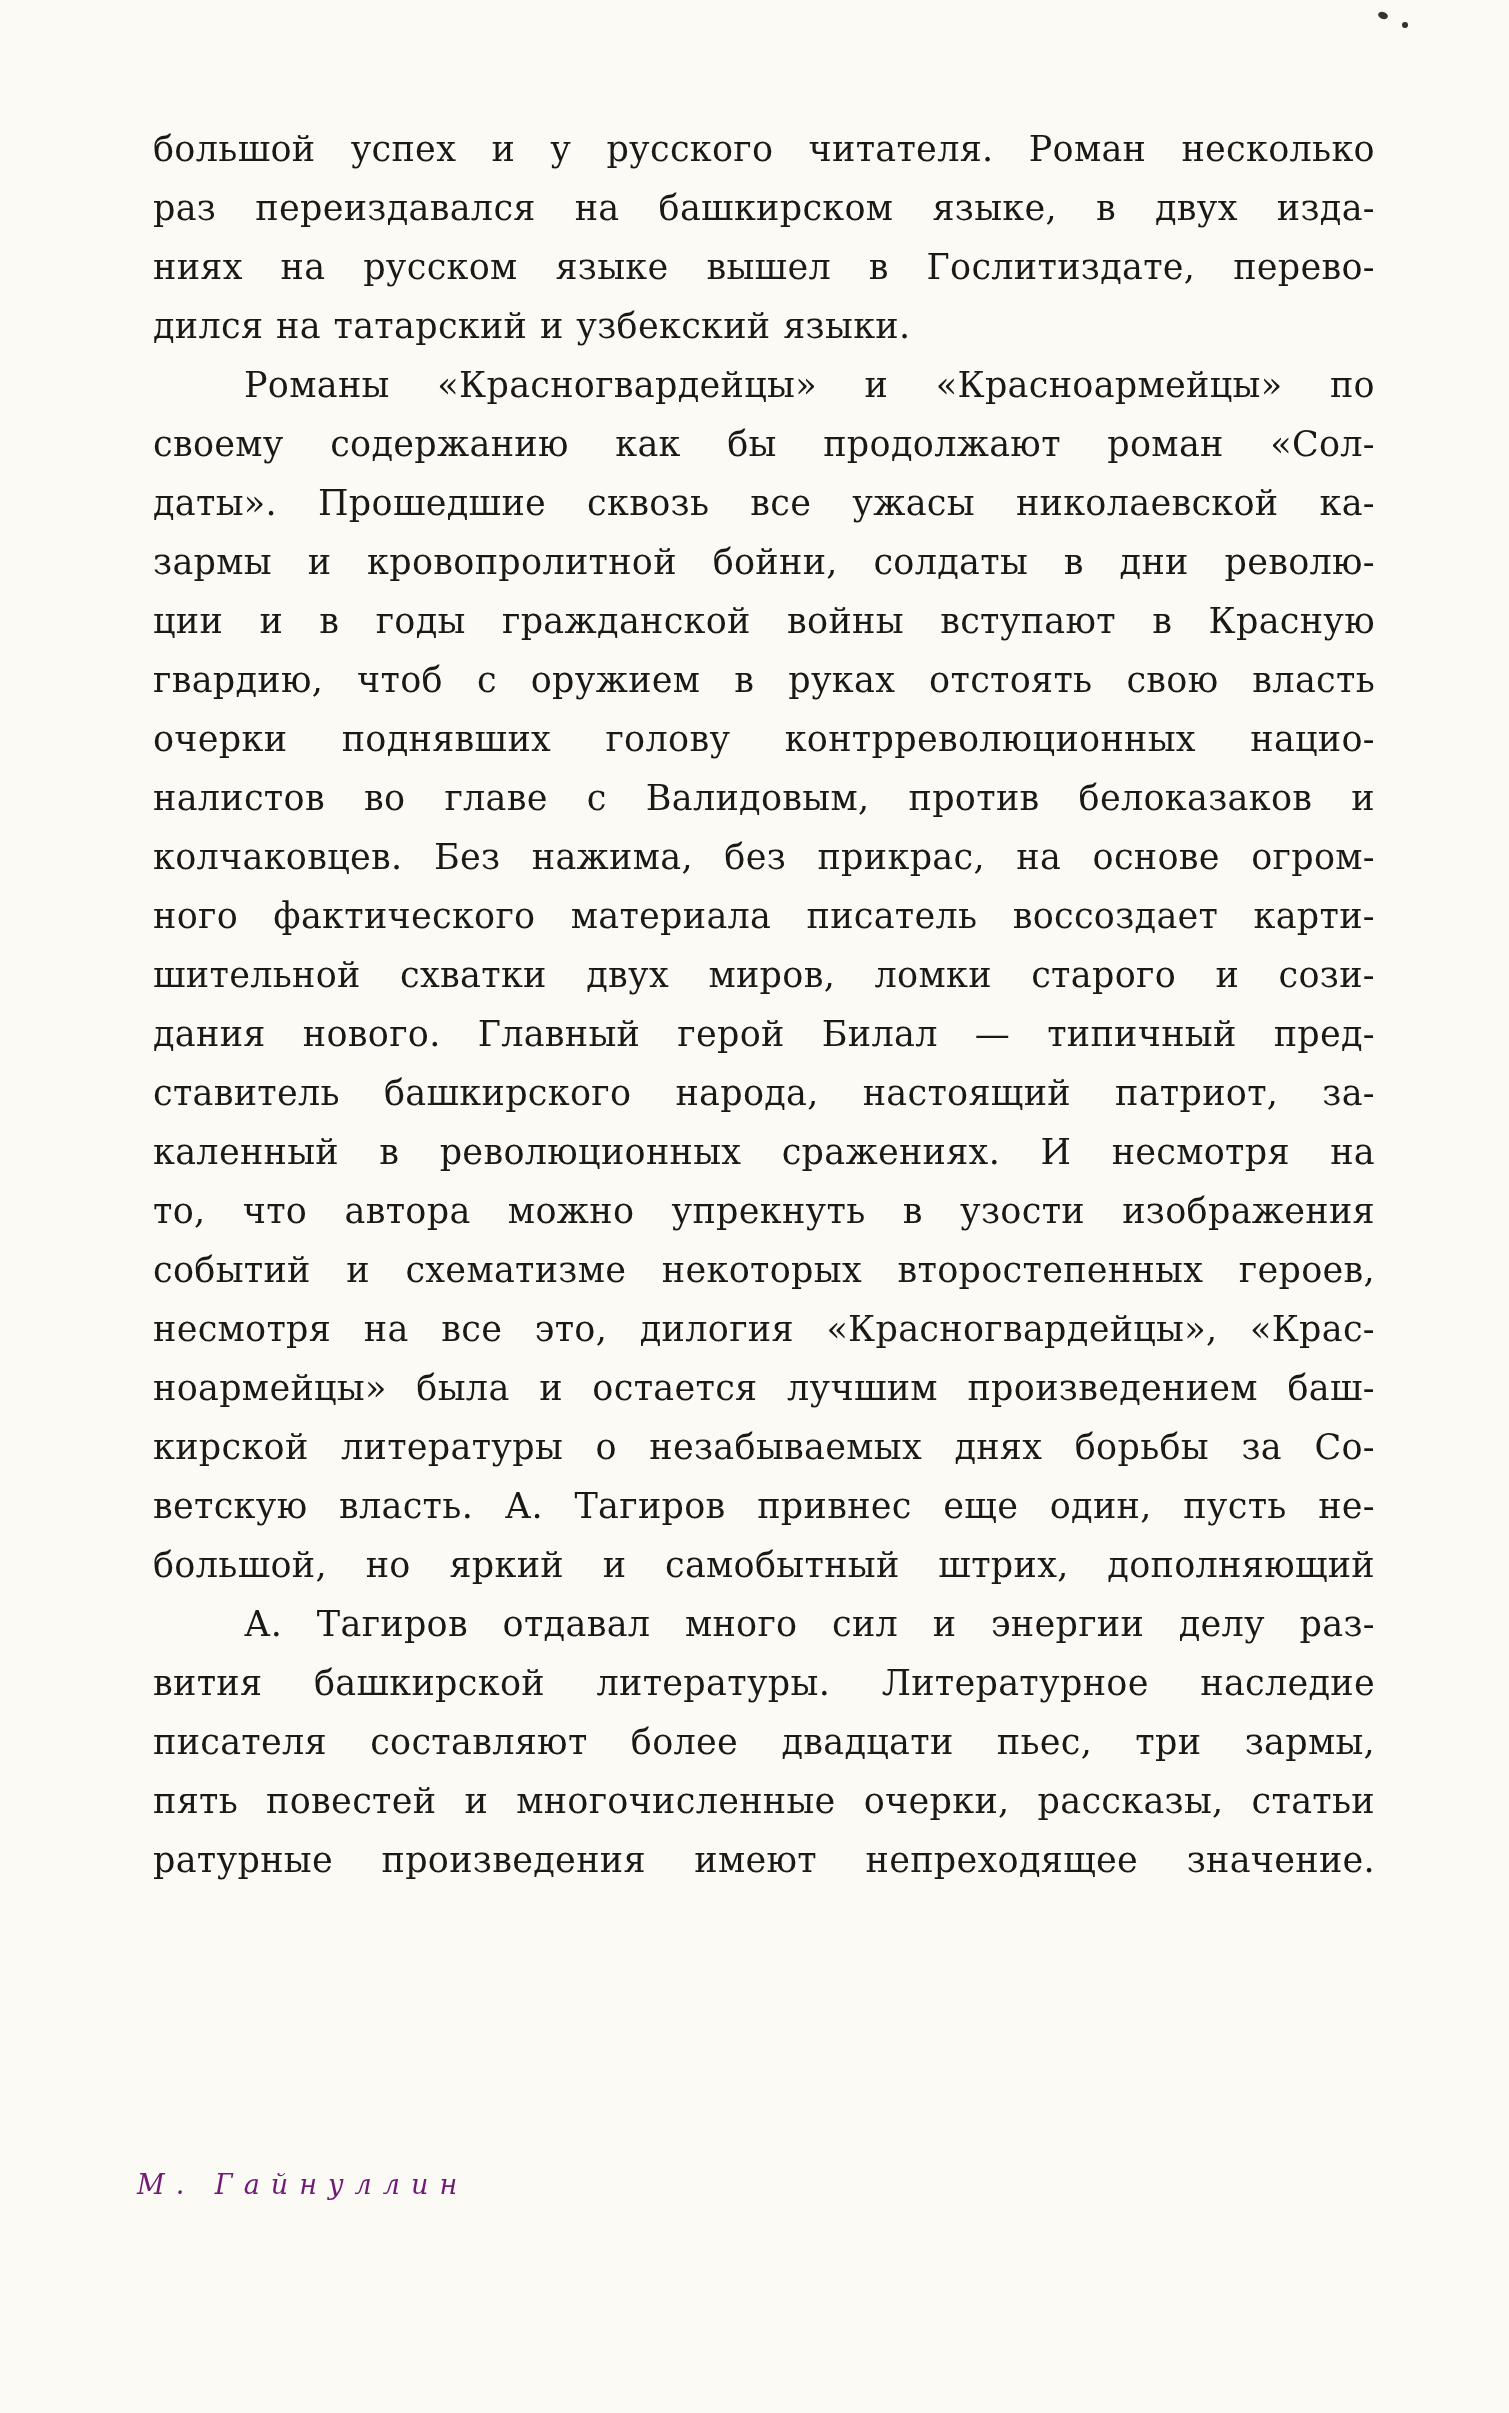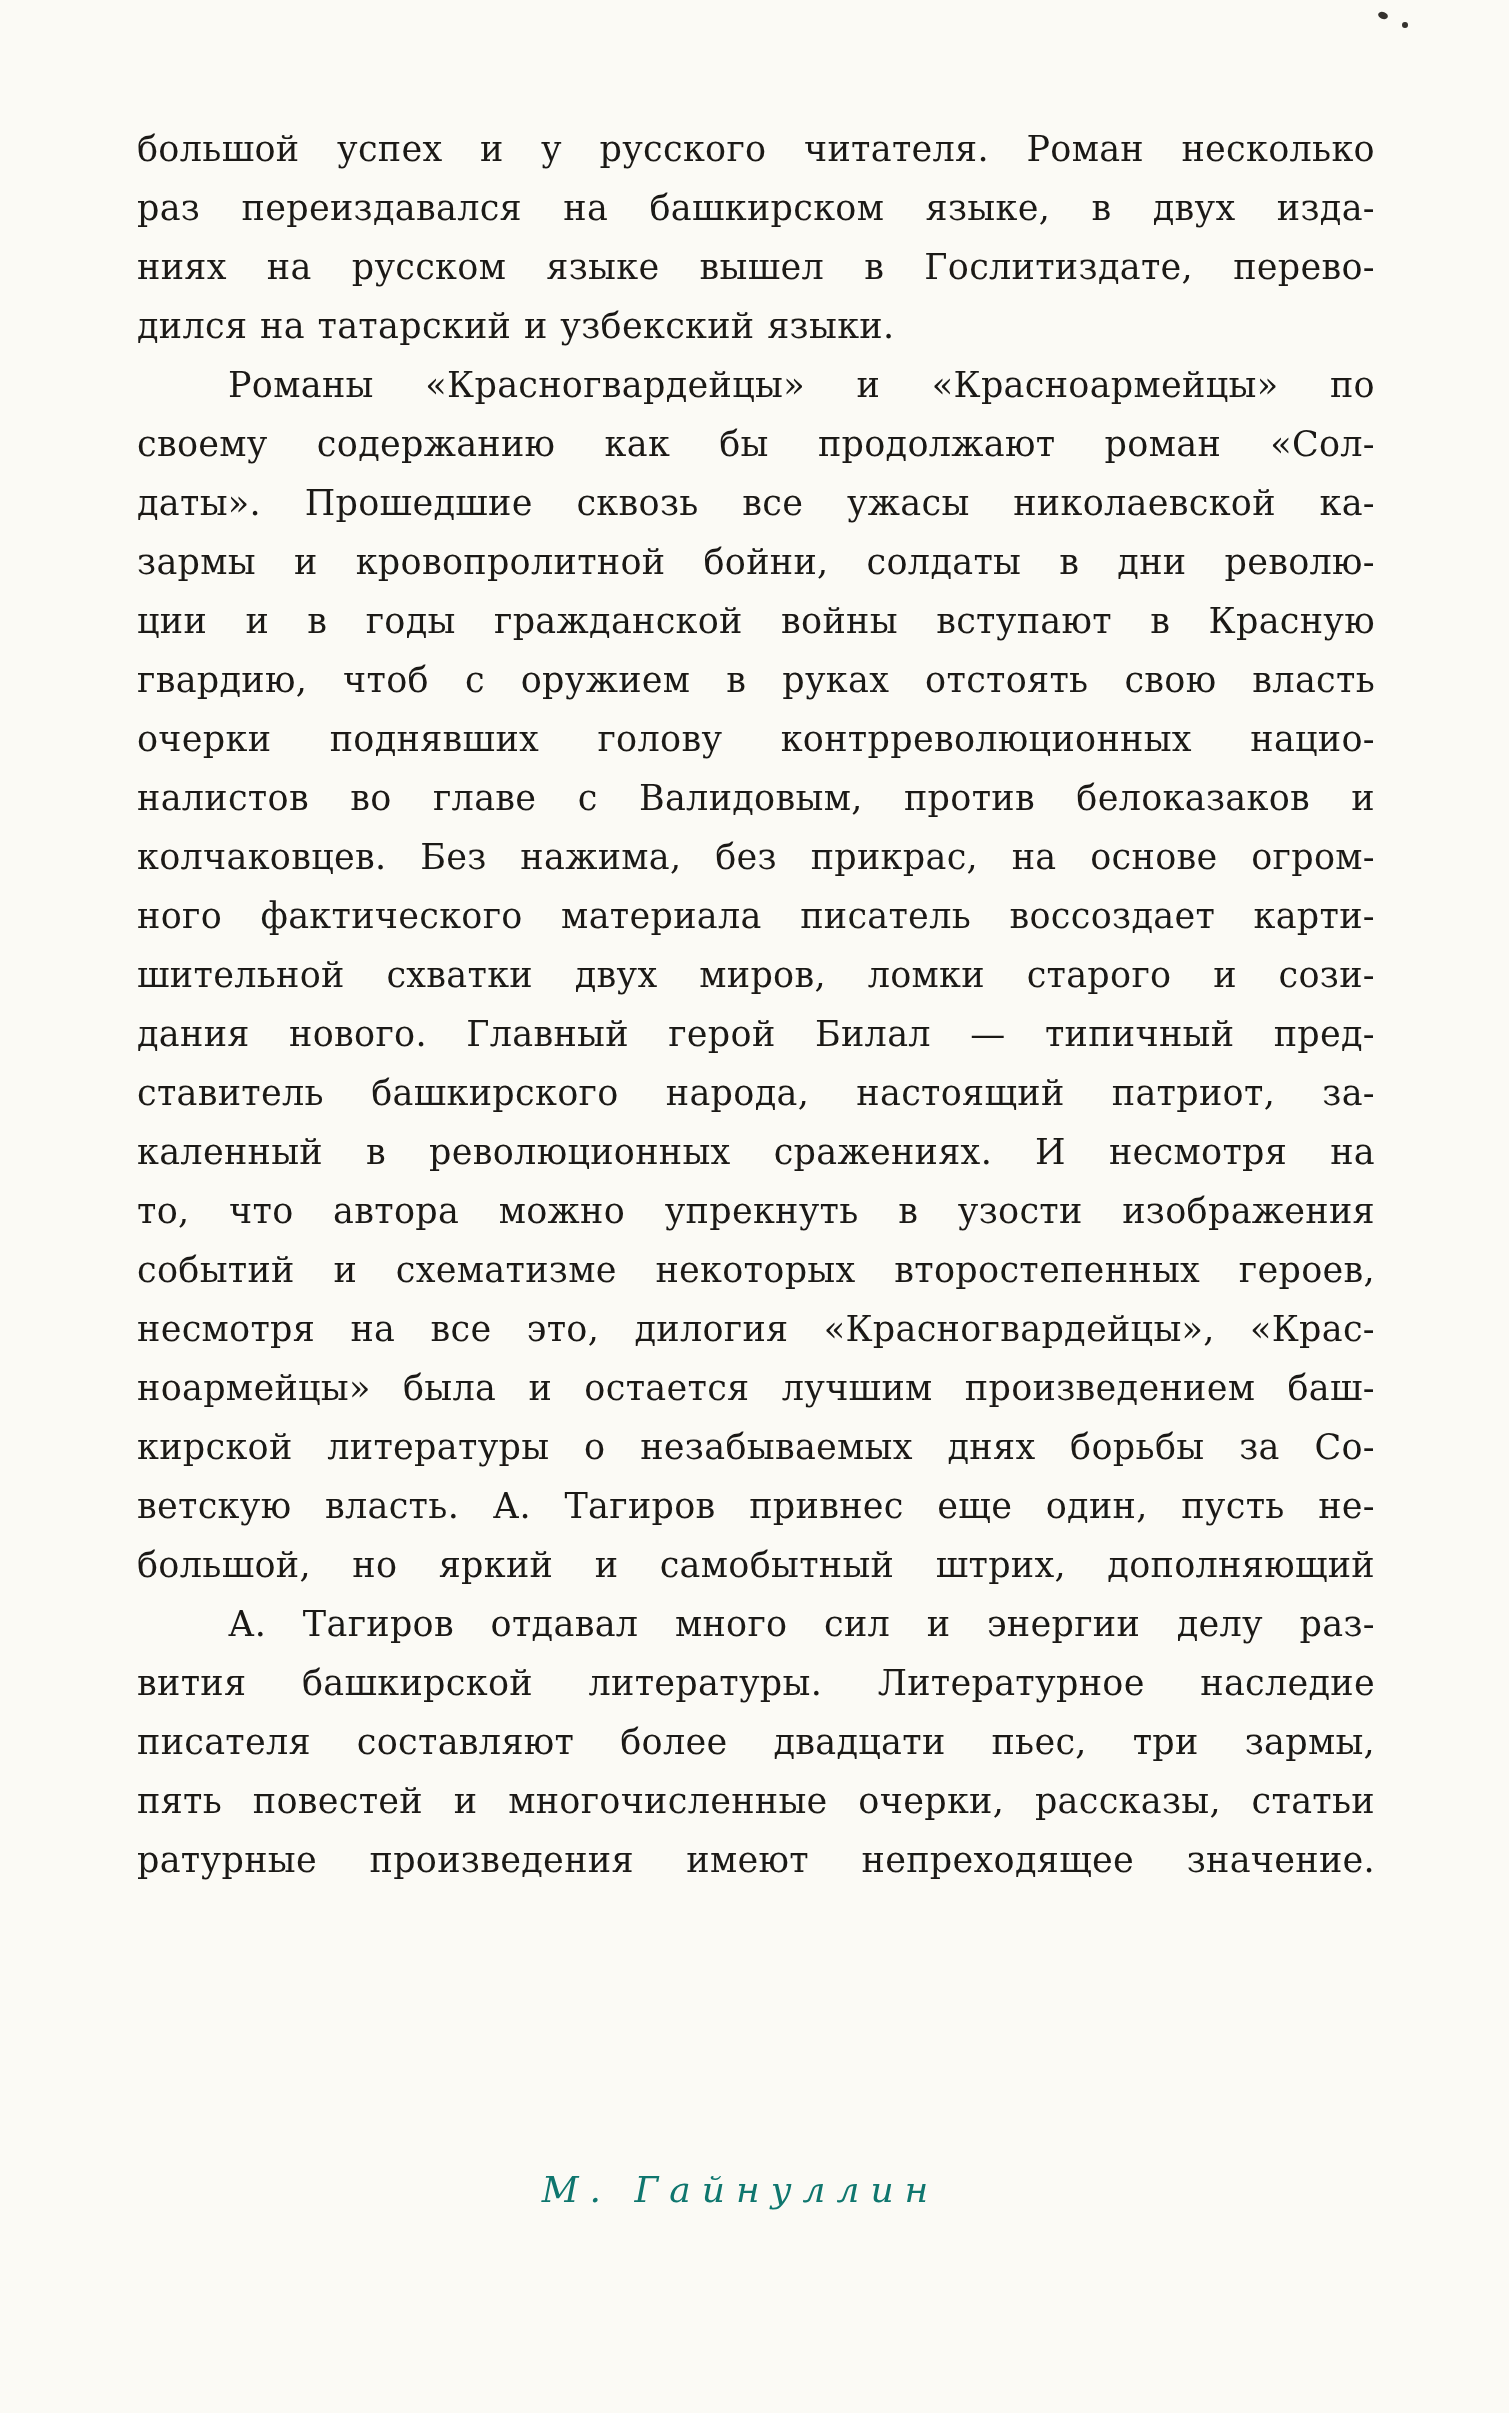--- a/index.html
+++ b/index.html
@@ -27,36 +27,37 @@
   }
   .line {
     font-size: 35px;
     line-height: 59px;
     height: 59px;
     overflow: hidden;
     letter-spacing: 0.3px;
     text-align: justify;
     text-align-last: justify;
     word-spacing: 1.3px;
+    margin-left: 16px;
   }
   .line.indent {
     padding-left: 91px;
   }
   .line.no-justify {
     text-align: right;
     text-align-last: left;
   }
   .signature {
     margin-top: 49px;
-    text-align: center;
+    text-align: left;
     padding-right: 31px;
     font-style: italic;
-    font-size: 36px;
+    font-size: 27px;
     letter-spacing: 11px;
-    color: #0f766e;
+    color: #701a75;
   }
   .speck {
     position: absolute;
     background: #35322e;
     border-radius: 50%;
   }
   .speck-1 { left: 1378px; top: 11.6px; width: 10.3px; height: 7px; transform: rotate(20deg); }
   .speck-2 { left: 1402px; top: 22px; width: 5.8px; height: 5.8px; }
 </style>
 </head>

